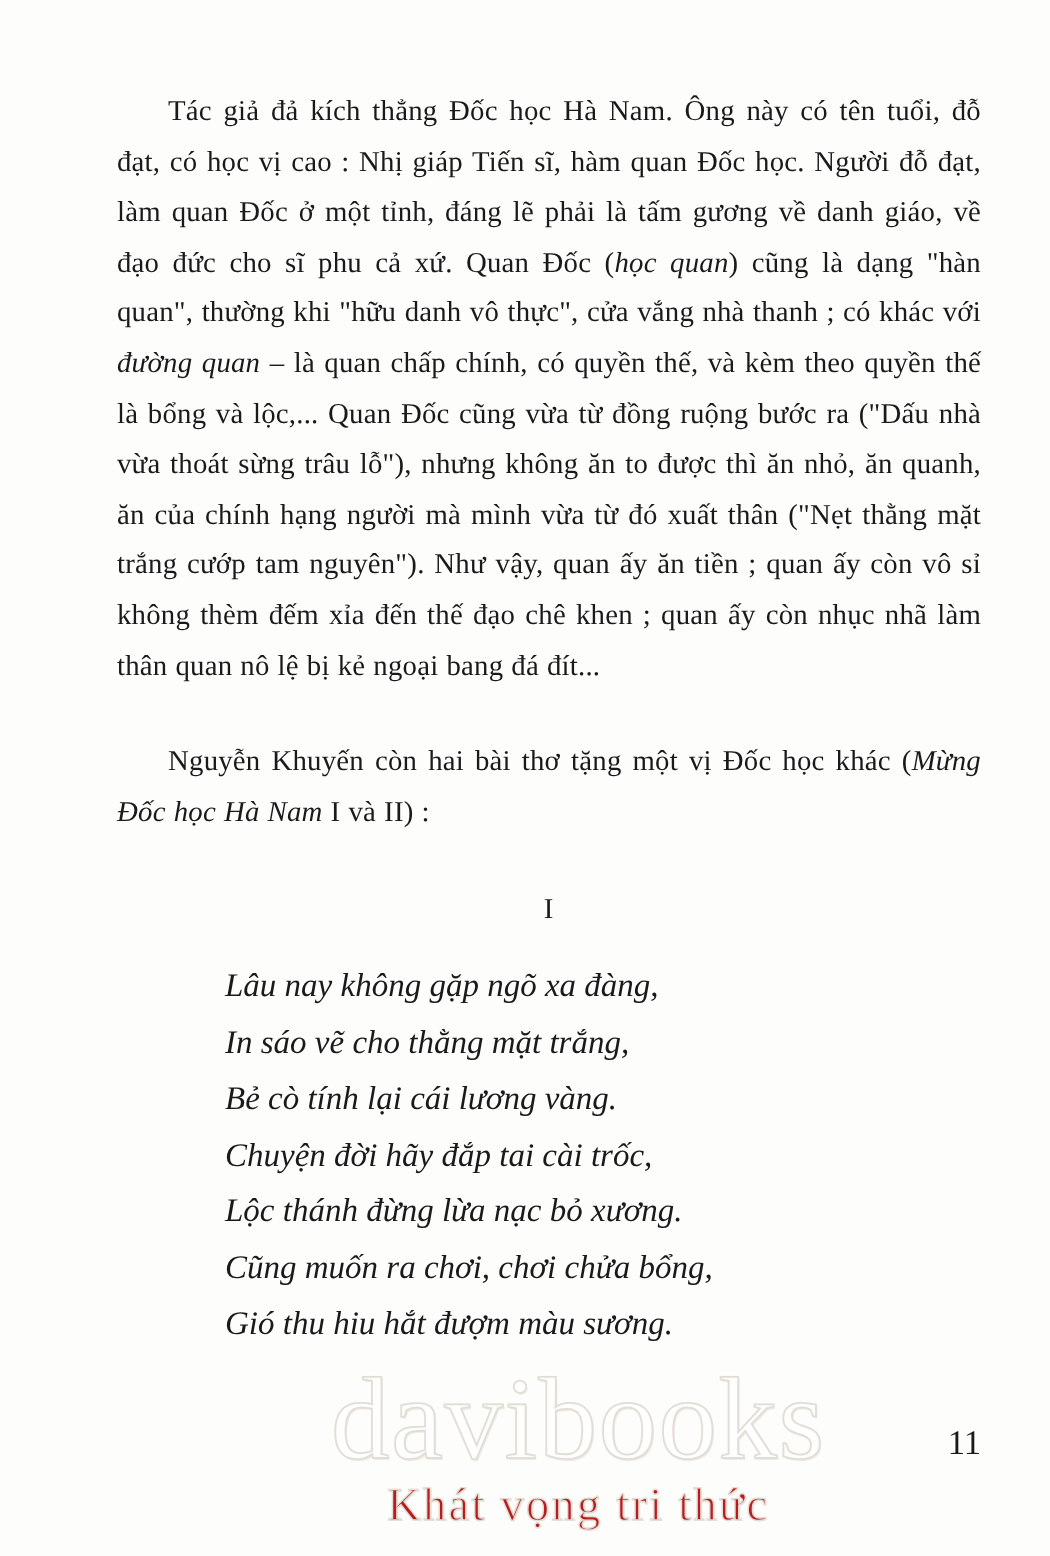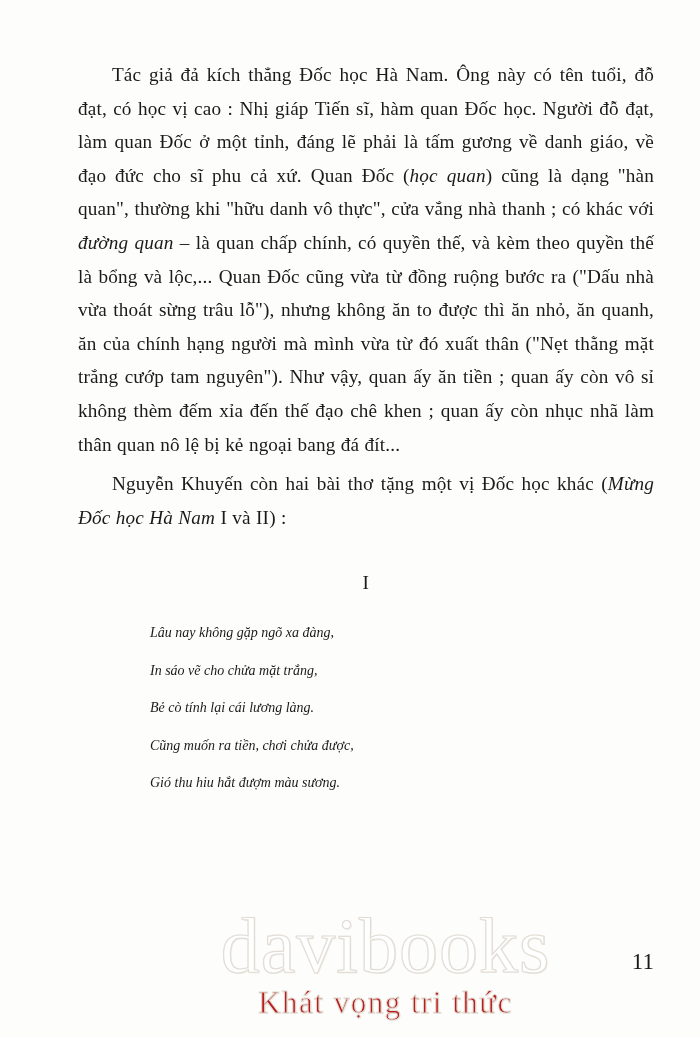--- a/index.html
+++ b/index.html
@@ -32,39 +32,39 @@
     font-size: 19.2px;
     line-height: 33.6px;
     text-align: justify;
     text-justify: inter-word;
     margin: 0 0 6px 0;
     text-indent: 34px;
     letter-spacing: 0.15px;
     word-spacing: 0.4px;
   }
   .para.second {
-    margin-top: 6px;
+    margin-top: 30px;
   }
   .para .it {
     font-style: italic;
   }
   .poem-number {
     text-align: center;
     font-size: 19.2px;
     line-height: 30px;
     margin-top: 34px;
     margin-bottom: 16px;
     letter-spacing: 0.5px;
   }
   .poem {
     margin: 0;
     padding: 0 0 0 72px;
     list-style: none;
     font-style: italic;
-    font-size: 14px;
+    font-size: 22px;
     line-height: 37.5px;
   }
   .poem li {
     white-space: nowrap;
   }
   .page-number {
     position: absolute;
     right: 62px;
     bottom: 62px;
     font-size: 23px;
@@ -113,23 +113,25 @@
   <div class="body-text">
 
     <p class="para" id="para-1"><span>Tác giả đả kích thẳng Đốc học Hà Nam. Ông này có tên tuổi, đỗ đạt, có học vị cao : Nhị giáp Tiến sĩ, hàm quan Đốc học. Người đỗ đạt, làm quan Đốc ở một tỉnh, đáng lẽ phải là tấm gương về danh giáo, về đạo đức cho sĩ phu cả xứ. Quan Đốc (</span><span class="it">học quan</span><span>) cũng là dạng "hàn quan", thường khi "hữu danh vô thực", cửa vắng nhà thanh ; có khác với </span><span class="it">đường quan</span><span> – là quan chấp chính, có quyền thế, và kèm theo quyền thế là bổng và lộc,... Quan Đốc cũng vừa từ đồng ruộng bước ra ("Dấu nhà vừa thoát sừng trâu lỗ"), nhưng không ăn to được thì ăn nhỏ, ăn quanh, ăn của chính hạng người mà mình vừa từ đó xuất thân ("Nẹt thằng mặt trắng cướp tam nguyên"). Như vậy, quan ấy ăn tiền ; quan ấy còn vô sỉ không thèm đếm xỉa đến thế đạo chê khen ; quan ấy còn nhục nhã làm thân quan nô lệ bị kẻ ngoại bang đá đít...</span></p>
 
     <p class="para second" id="para-2"><span>Nguyễn Khuyến còn hai bài thơ tặng một vị Đốc học khác (</span><span class="it">Mừng Đốc học Hà Nam</span><span> I và II) :</span></p>
 
     <div class="poem-number">I</div>
 
     <ul class="poem" id="poem-lines">
         <li>Lâu nay không gặp ngõ xa đàng,</li>
-        <li>In sáo vẽ cho chửa mặt trắng,</li>
-        <li>Bẻ cò tính lại cái lương làng.</li>
-        <li>Cũng muốn ra tiền, chơi chửa được,</li>
+        <li>In sáo vẽ cho thằng mặt trắng,</li>
+        <li>Bẻ cò tính lại cái lương vàng.</li>
+        <li>Chuyện đời hãy đắp tai cài trốc,</li>
+        <li>Lộc thánh đừng lừa nạc bỏ xương.</li>
+        <li>Cũng muốn ra chơi, chơi chửa bổng,</li>
         <li>Gió thu hiu hắt đượm màu sương.</li>
       </ul>
 
   </div>
 
   <div class="page-number">11</div>
 
   <div class="watermark">
     <div class="wm-main">davibooks</div>
     <div class="wm-sub">Khát vọng tri thức</div>

